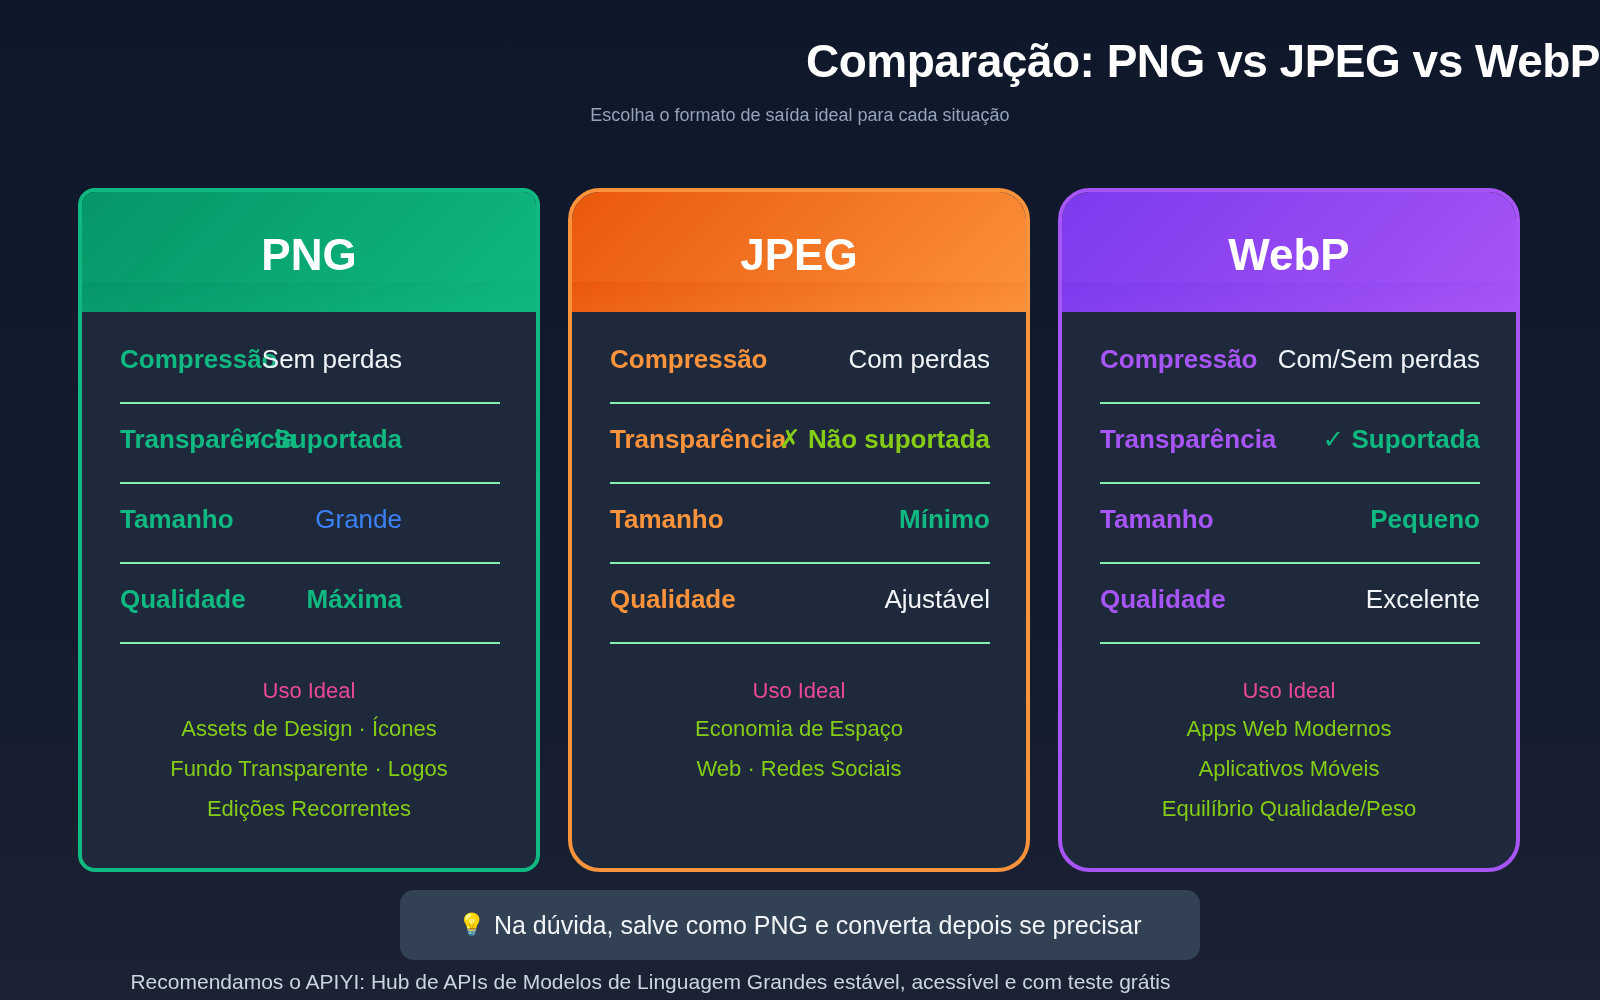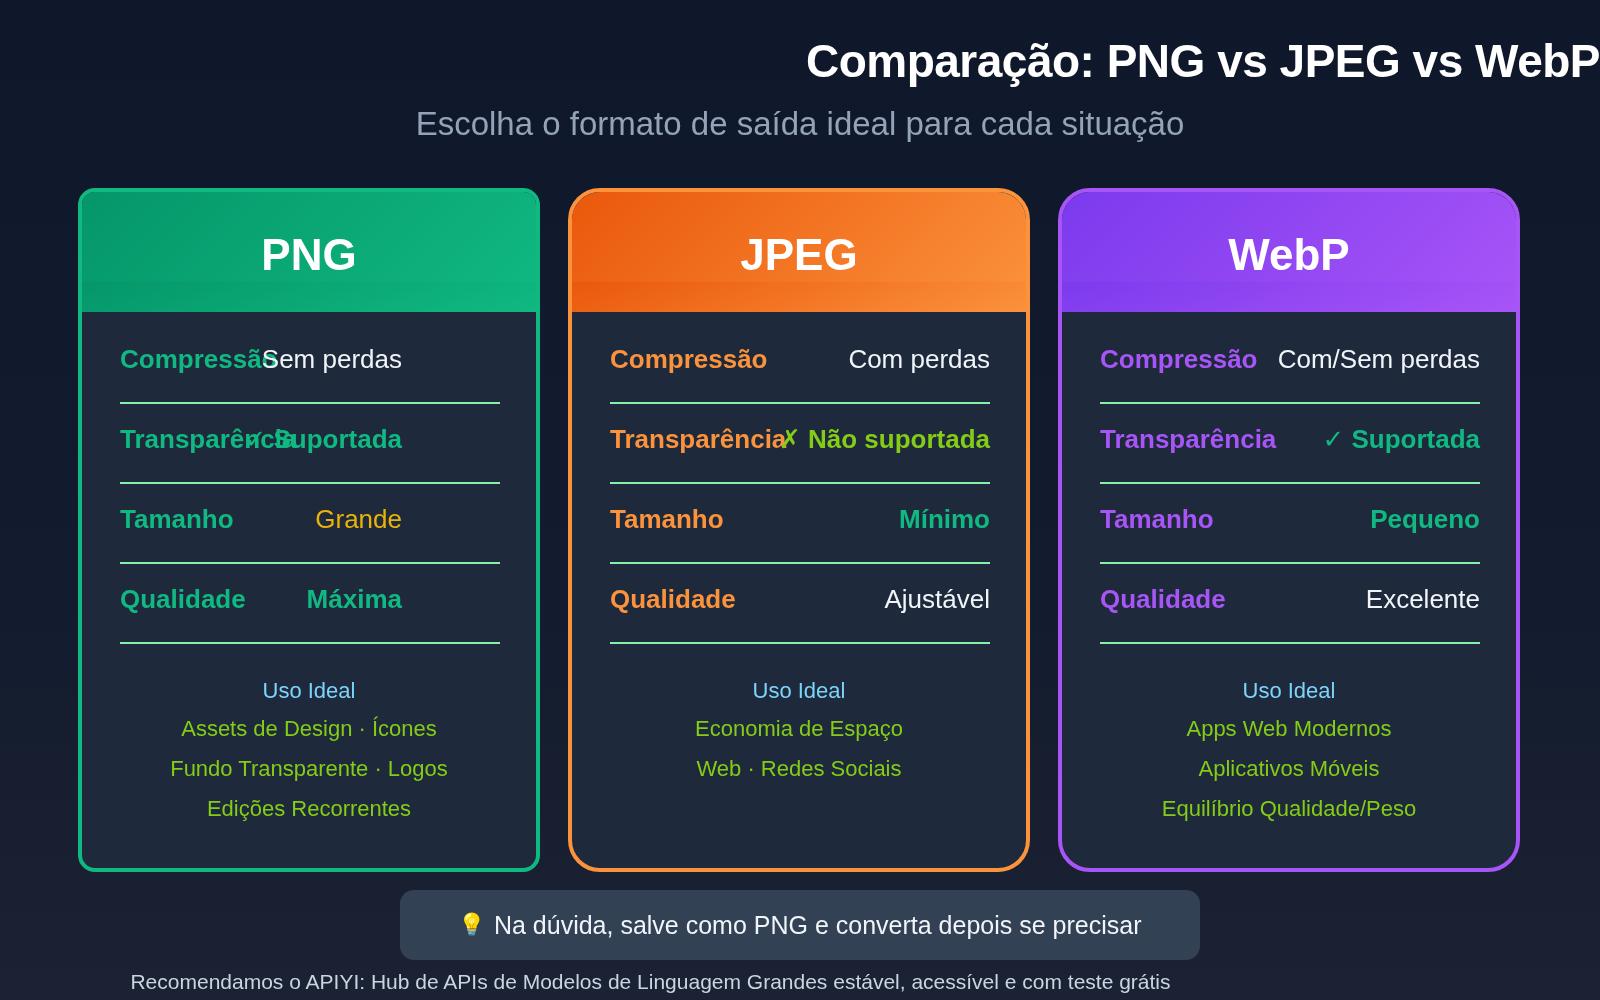--- a/index.html
+++ b/index.html
@@ -10,21 +10,21 @@
       color: #f1f5f9;
     }
     .page { position: relative; width: 1600px; height: 1000px; }
     .title {
       position: absolute; top: 34px; left: 0; width: 1600px;
       text-align: right; font-size: 46px; font-weight: 700; color: #ffffff;
       letter-spacing: -0.5px;
     }
     .subtitle {
       position: absolute; top: 105px; left: 0; width: 1600px;
-      text-align: center; font-size: 33px; color: #94a3b8;
+      text-align: center; font-size: 18px; color: #94a3b8;
     }
     .cards { position: absolute; top: 188px; left: 78px; width: 1444px; height: 684px; }
     .card {
       position: absolute; top: 0; width: 462px; height: 684px;
       border-radius: 32px; border: 4px solid; background: #1e293b;
       overflow: hidden;
     }
     .card.c0 { left: 0; border-color: #10b981; border-radius: 17px; }
     .card.c1 { left: 490px; border-color: #fb923c; }
     .card.c2 { left: 980px; border-color: #a855f7; }
@@ -55,26 +55,26 @@
     .row .value {
       position: absolute; right: 0; top: 20px; font-size: 26px;
       white-space: nowrap; text-align: right;
     }
     .c0 .row .label { color: #10b981; }
     .c1 .row .label { color: #fb923c; }
     .c2 .row .label { color: #a855f7; }
     .c0 .row .value { right: 98px; }
     .v-white { color: #f1f5f9; font-weight: 400; }
     .v-green { color: #10b981; font-weight: 700; }
-    .v-yellow { color: #eab308; font-weight: 400; }
+    .v-yellow { color: #3b82f6; font-weight: 400; }
     .v-red { color: #84cc16; font-weight: 700; }
     .uso {
       position: absolute; top: 486px; left: 0; width: 100%; text-align: center;
     }
-    .uso .uso-title { font-size: 22px; color: #7dd3fc; height: 38px; line-height: 26px; }
+    .uso .uso-title { font-size: 22px; color: #ec4899; height: 38px; line-height: 26px; }
     .uso .uso-line { font-size: 22px; color: #84cc16; height: 40px; line-height: 26px; }
     .tip {
       position: absolute; top: 890px; left: 400px; width: 800px; height: 70px;
       background: #334155; border-radius: 14px;
       display: flex; align-items: center; justify-content: center;
       font-size: 25px; color: #f1f5f9;
     }
     .tip .bulb { margin-right: 8px; font-size: 22px; }
     .footer {
       position: absolute; top: 970px; left: 0; width: 1301px; text-align: center;

